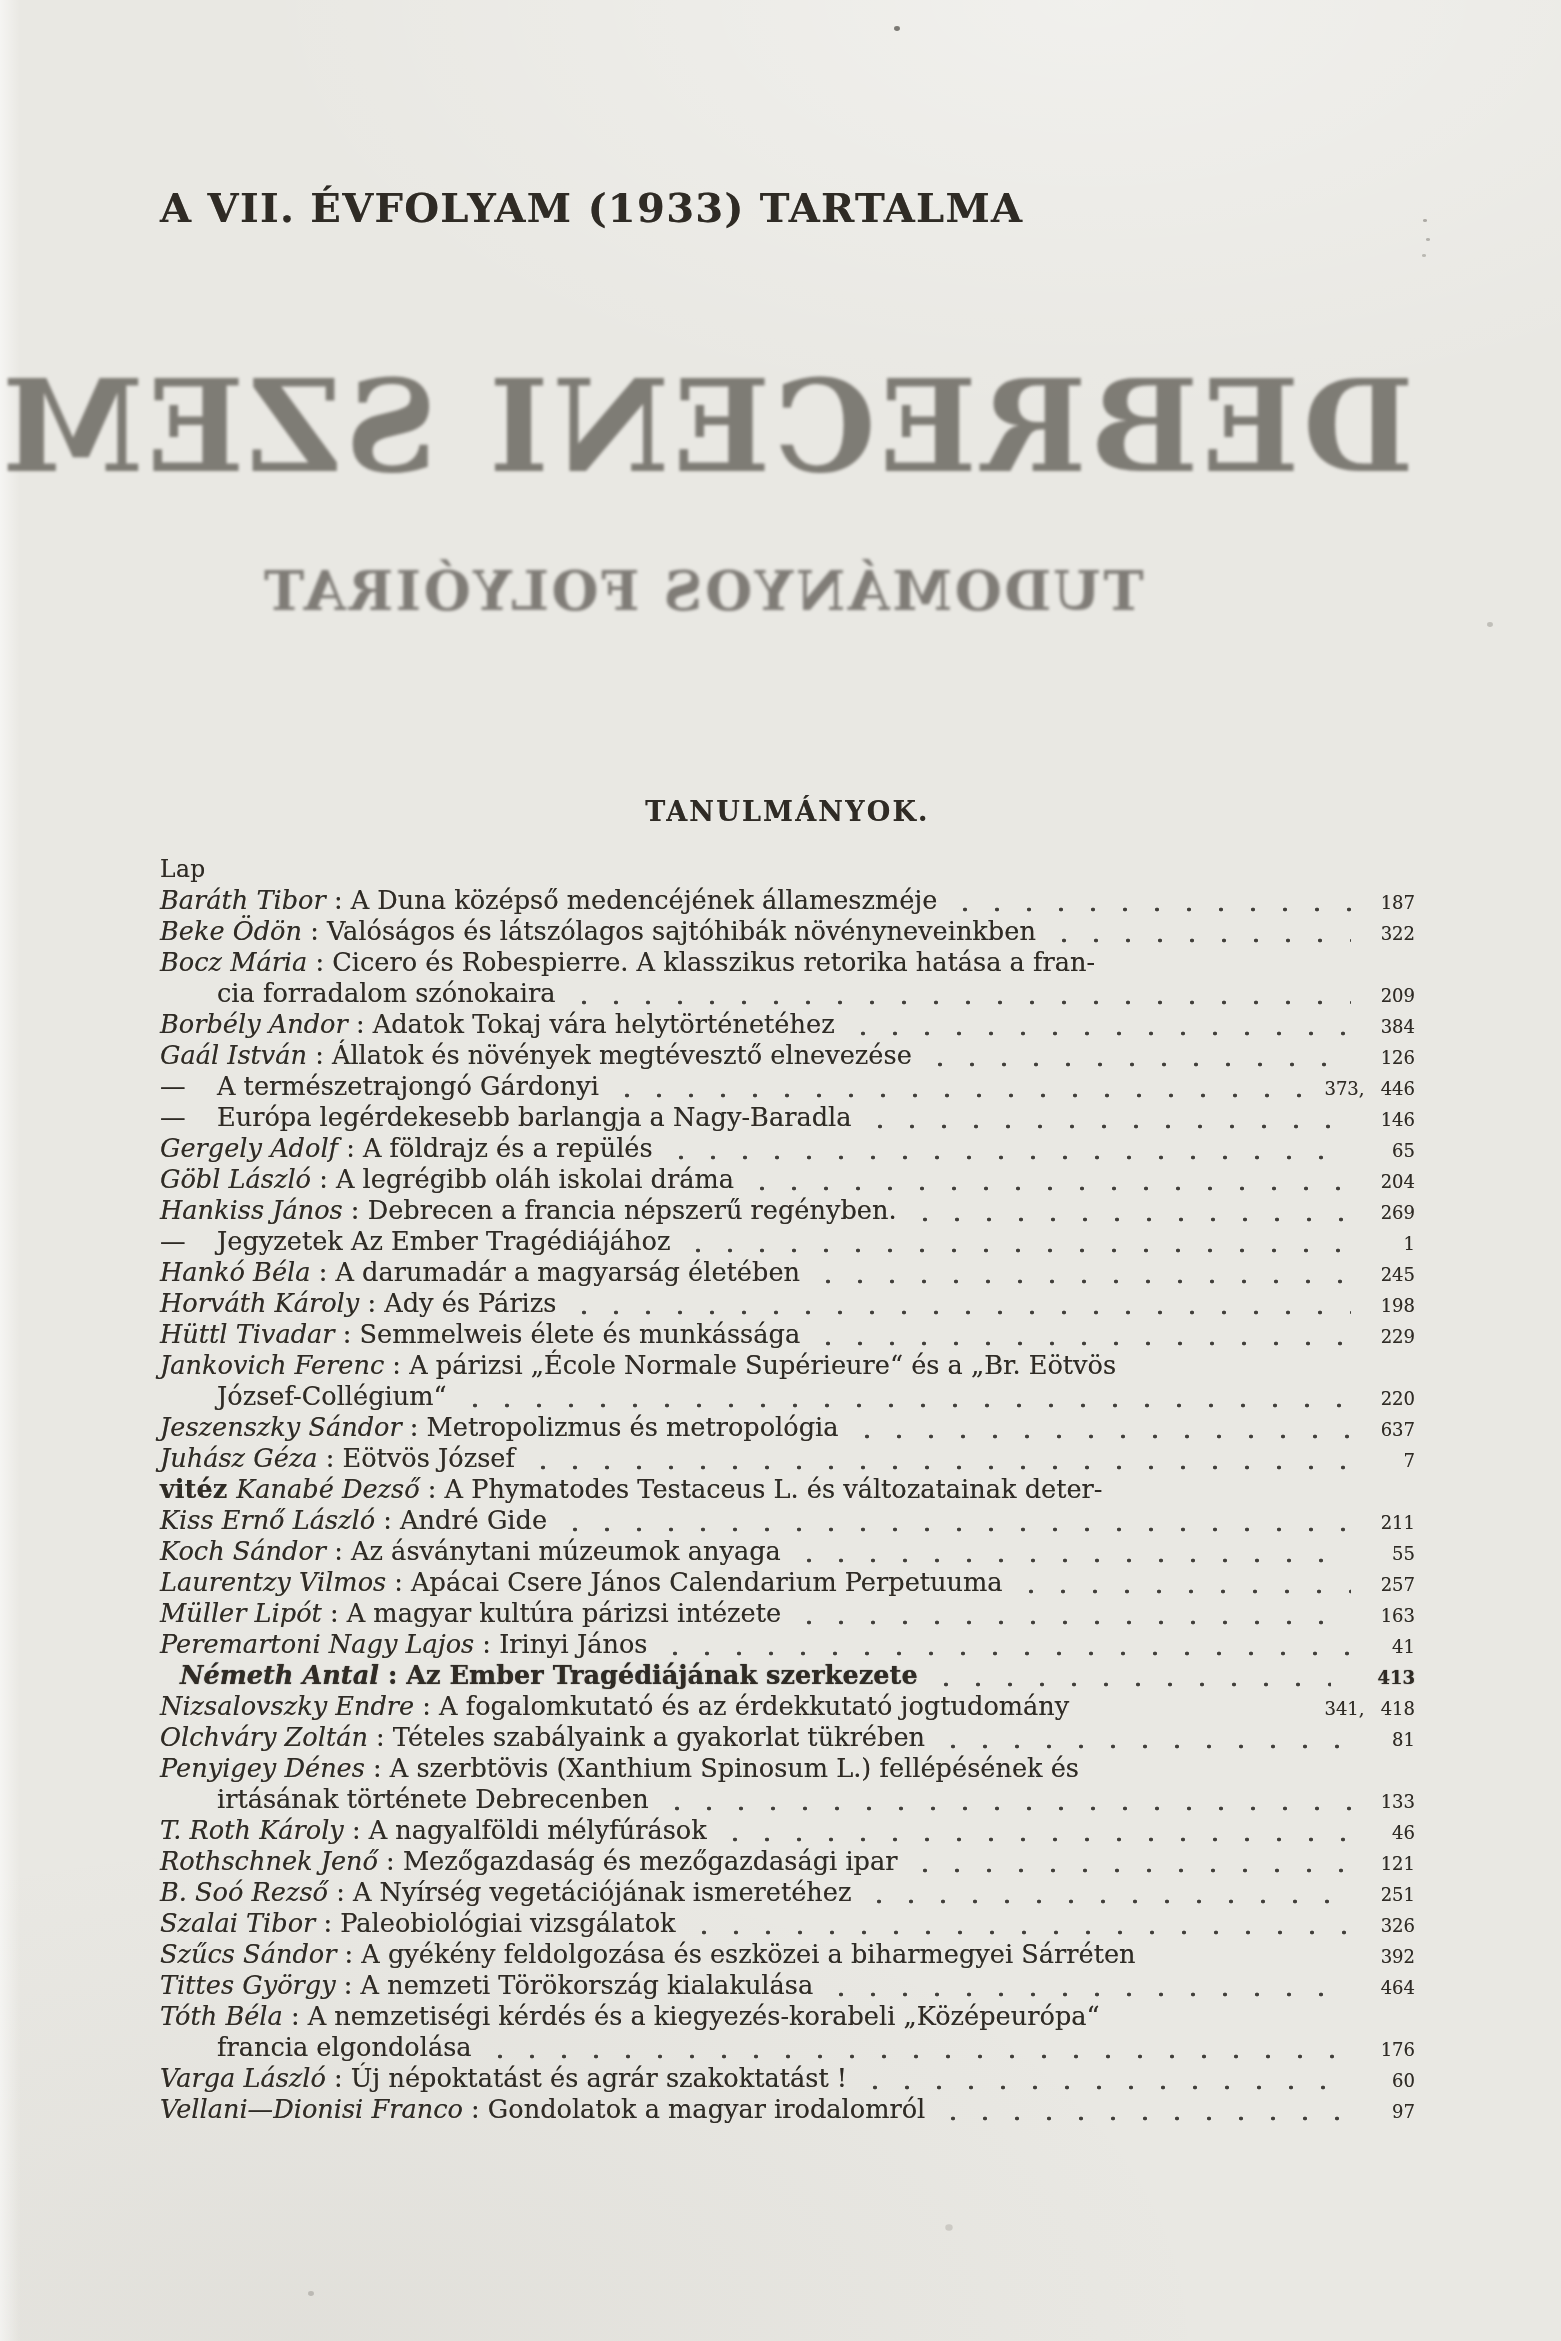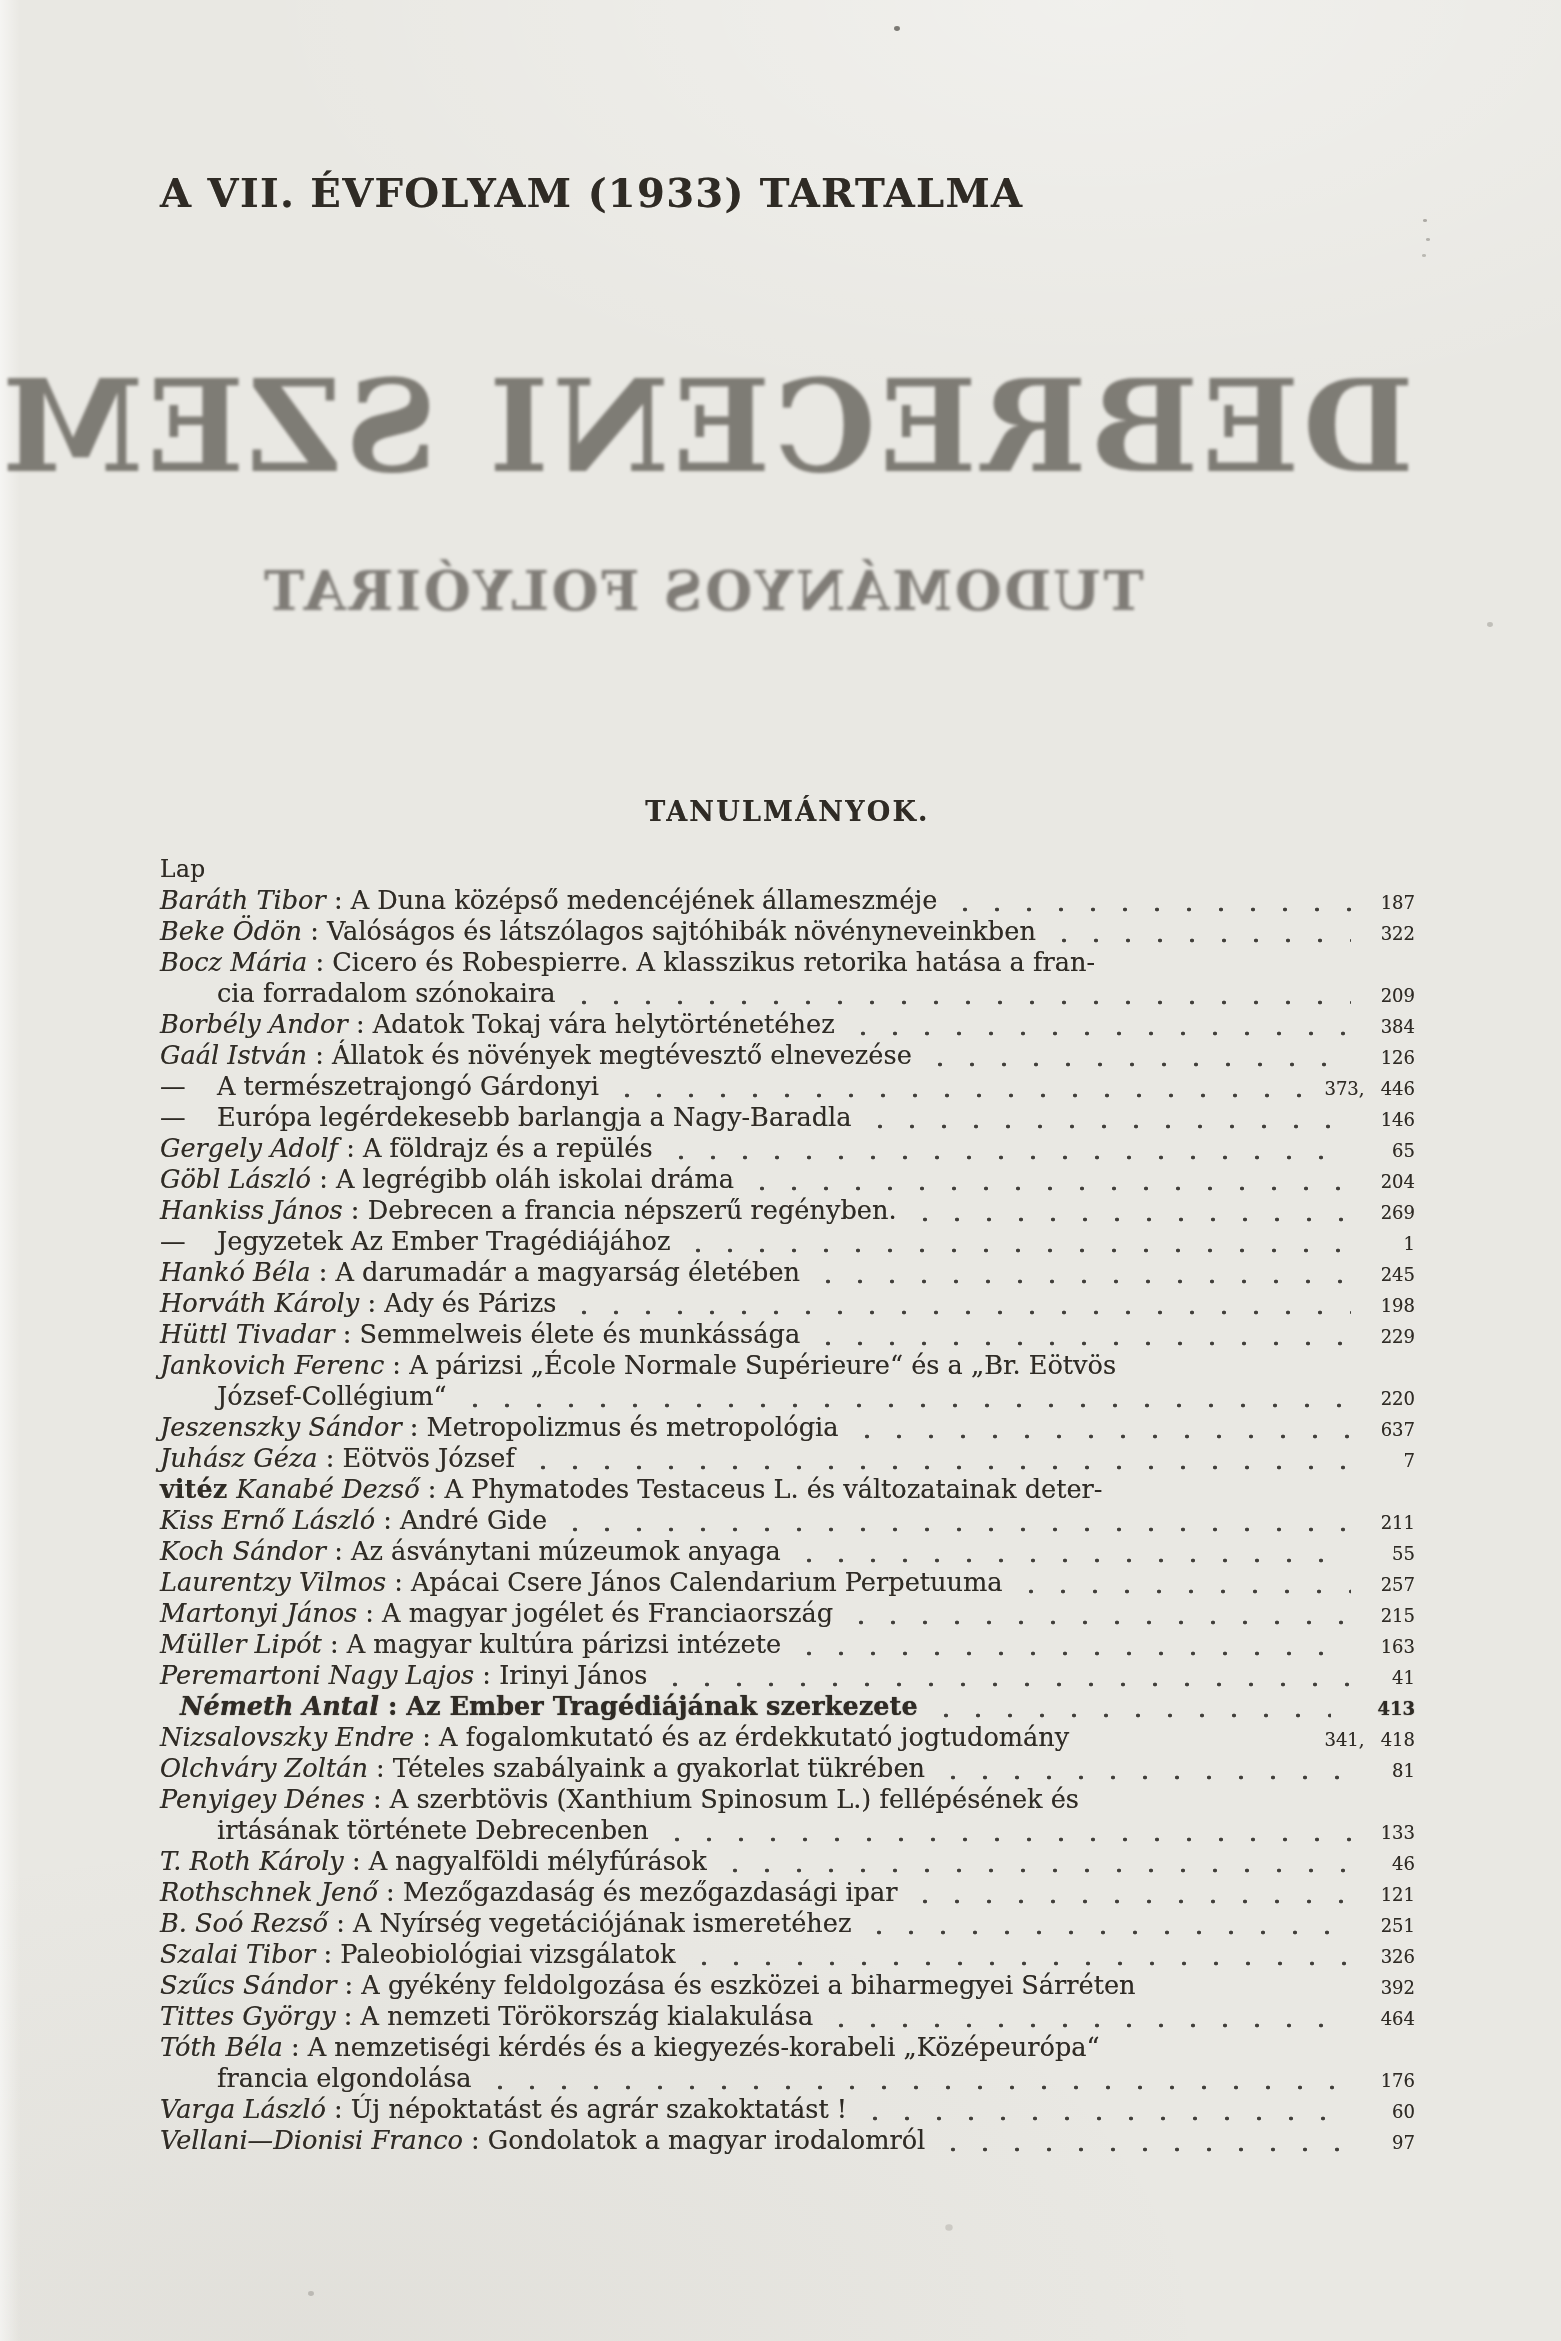--- a/index.html
+++ b/index.html
@@ -8,21 +8,21 @@
     background-color:#e9e8e3;
     background-image:
       linear-gradient(90deg, rgba(255,255,255,.55) 0%, rgba(255,255,255,0) 1.3%),
       radial-gradient(ellipse 1214px 607px at 70% 0%, rgba(255,255,255,.35), rgba(255,255,255,0) 70%),
       radial-gradient(ellipse 1388px 781px at 20% 100%, rgba(120,114,102,.07), rgba(120,114,102,0) 65%);
     color:#2f2b25;
     font-family:"DejaVu Serif","Liberation Serif",serif;
   }
   .ink { text-shadow:0 0 0.6px rgba(47,43,36,.55); }
   .title {
-    position:absolute; left:160px; top:169px; margin:0;
+    position:absolute; left:160px; top:184px; margin:0;
     font-size:40px; font-weight:bold; letter-spacing:1.3px; white-space:pre;
   }
   .ghost {
     position:absolute; text-align:center; font-weight:bold;
     transform:scaleX(-1); filter:blur(1.4px); white-space:pre;
   }
   .ghost1 { left:113px; top:351px; width:1301px; font-size:128px; letter-spacing:3.5px; color:rgba(95,92,84,.12); }
   .ghost2 { left:243px; top:559px; width:919px; font-size:54px;  letter-spacing:2.6px; color:rgba(95,92,84,.09); }
   .section {
     position:absolute; left:160px; top:796px; width:1255px; text-align:center;
@@ -90,21 +90,20 @@
       <div class="row"><span class="t"><span class="author">Horváth Károly</span> : <span>Ady és Párizs</span></span><span class="leader"></span><span class="pagenum">198</span></div>
       <div class="row"><span class="t"><span class="author">Hüttl Tivadar</span> : <span>Semmelweis élete és munkássága</span></span><span class="leader"></span><span class="pagenum">229</span></div>
       <div class="row"><span class="t"><span class="author">Jankovich Ferenc</span> : <span>A párizsi „École Normale Supérieure“ és a „Br. Eötvös</span></span></div>
       <div class="row indent"><span class="t"><span>József-Collégium“</span></span><span class="leader"></span><span class="pagenum">220</span></div>
       <div class="row"><span class="t"><span class="author">Jeszenszky Sándor</span> : <span>Metropolizmus és metropológia</span></span><span class="leader"></span><span class="pagenum">637</span></div>
       <div class="row"><span class="t"><span class="author">Juhász Géza</span> : <span>Eötvös József</span></span><span class="leader"></span><span class="pagenum">7</span></div>
       <div class="row"><span class="t"><span class="prefix">vitéz </span><span class="author">Kanabé Dezső</span> : <span>A Phymatodes Testaceus L. és változatainak deter-</span></span></div>
       <div class="row"><span class="t"><span class="author">Kiss Ernő László</span> : <span>André Gide</span></span><span class="leader"></span><span class="pagenum">211</span></div>
       <div class="row"><span class="t"><span class="author">Koch Sándor</span> : <span>Az ásványtani múzeumok anyaga</span></span><span class="leader"></span><span class="pagenum">55</span></div>
       <div class="row"><span class="t"><span class="author">Laurentzy Vilmos</span> : <span>Apácai Csere János Calendarium Perpetuuma</span></span><span class="leader"></span><span class="pagenum">257</span></div>
-      <div class="row"><span class="t"><span class="author">Martonyi János</span> : <span>A magyar jogélet és Franciaország</span></span><span class="leader"></span><span class="pagenum">215</span></div>
       <div class="row"><span class="t"><span class="author">Müller Lipót</span> : <span>A magyar kultúra párizsi intézete</span></span><span class="leader"></span><span class="pagenum">163</span></div>
       <div class="row"><span class="t"><span class="author">Peremartoni Nagy Lajos</span> : <span>Irinyi János</span></span><span class="leader"></span><span class="pagenum">41</span></div>
       <div class="row heavy"><span class="t"><span class="author">Németh Antal</span> : <span>Az Ember Tragédiájának szerkezete</span></span><span class="leader"></span><span class="pagenum">413</span></div>
       <div class="row"><span class="t"><span class="author">Nizsalovszky Endre</span> : <span>A fogalomkutató és az érdekkutató jogtudomány</span></span><span class="spacer"></span><span class="pagenum">341, 418</span></div>
       <div class="row"><span class="t"><span class="author">Olchváry Zoltán</span> : <span>Tételes szabályaink a gyakorlat tükrében</span></span><span class="leader"></span><span class="pagenum">81</span></div>
       <div class="row"><span class="t"><span class="author">Penyigey Dénes</span> : <span>A szerbtövis (Xanthium Spinosum L.) fellépésének és</span></span></div>
       <div class="row indent"><span class="t"><span>irtásának története Debrecenben</span></span><span class="leader"></span><span class="pagenum">133</span></div>
       <div class="row"><span class="t"><span class="author">T. Roth Károly</span> : <span>A nagyalföldi mélyfúrások</span></span><span class="leader"></span><span class="pagenum">46</span></div>
       <div class="row"><span class="t"><span class="author">Rothschnek Jenő</span> : <span>Mezőgazdaság és mezőgazdasági ipar</span></span><span class="leader"></span><span class="pagenum">121</span></div>
       <div class="row"><span class="t"><span class="author">B. Soó Rezső</span> : <span>A Nyírség vegetációjának ismeretéhez</span></span><span class="leader"></span><span class="pagenum">251</span></div>

